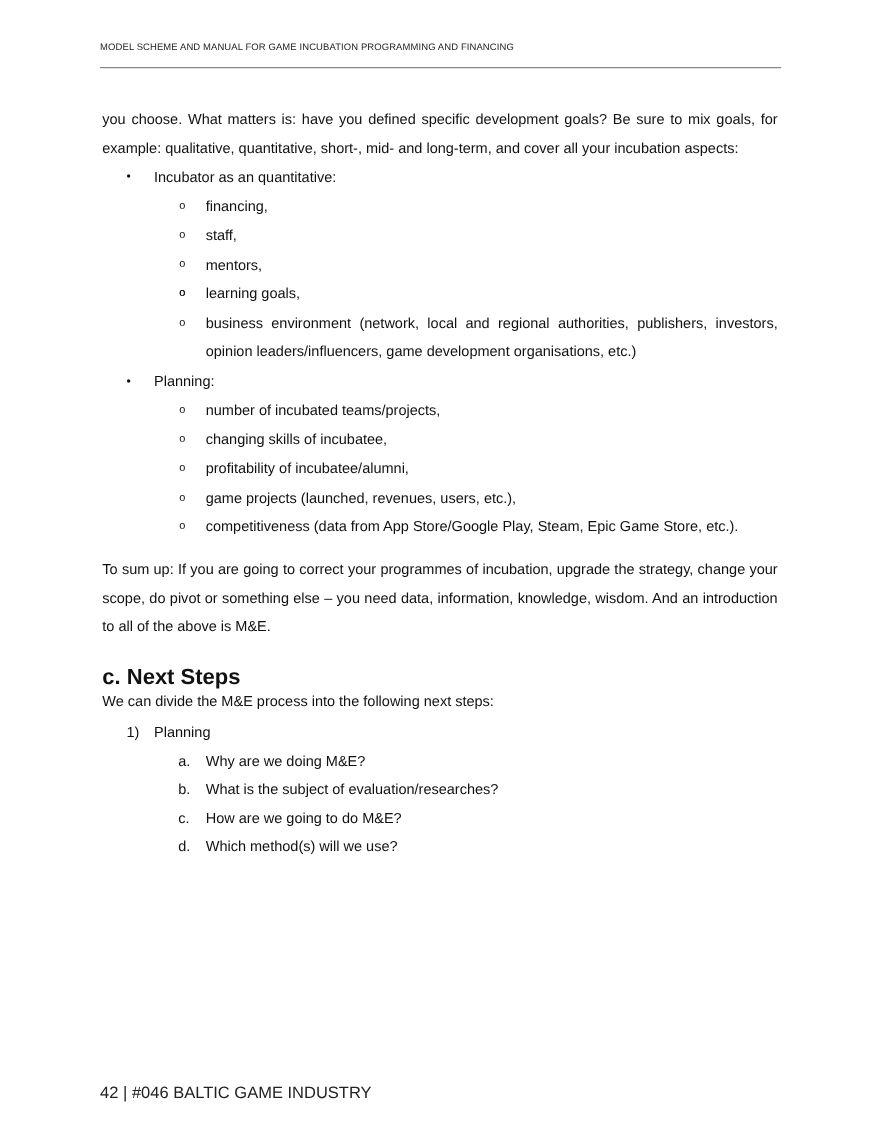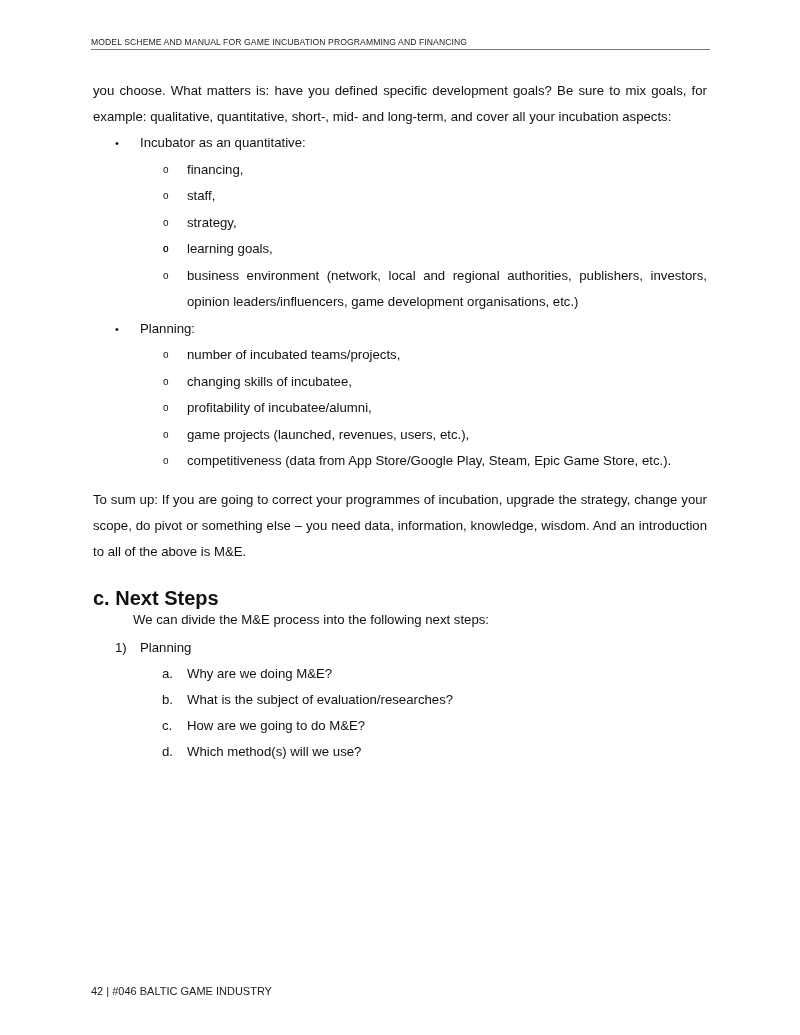--- a/index.html
+++ b/index.html
@@ -1,23 +1,23 @@
 <!DOCTYPE html>
 <html><head>
   <meta charset="utf-8">
   <style>
     html, body { margin: 0; padding: 0; background: #ffffff; }
     body { width: 800px; height: 1035px; position: relative; overflow: hidden; color: #000; }
     .header {
       position: absolute; left: 91px; top: 37px; width: 619px;
       font-family: "Liberation Sans", sans-serif; font-size: 8.6px; letter-spacing: 0.1px;
-      color: #222; padding-bottom: 2px; border-bottom: 1.5px solid #777;
+      color: #222; padding-bottom: 14px; border-bottom: 1.5px solid #777;
     }
     .content {
-      position: absolute; left: 93px; top: 78px; width: 614px;
+      position: absolute; left: 93px; top: 96px; width: 614px;
       font-family: "Liberation Sans", sans-serif; font-size: 13.2px; color: #111;
     }
     .para { margin: 0; line-height: 26px; text-align: justify; }
     ul.lvl1 { list-style: none; margin: 0; padding: 0; }
     ul.lvl1 > li { position: relative; padding-left: 47px; line-height: 26.5px; }
     .bullet-disc { position: absolute; left: 22px; top: 0; font-size: 11px; }
     ul.lvl2 { list-style: none; margin: 0; padding: 0; }
     ul.lvl2 > li { position: relative; padding-left: 47px; line-height: 26.5px; text-align: justify; }
     .bullet-circle { position: absolute; left: 23px; top: 0; font-size: 10px; }
     .gap6 { height: 6px; }
@@ -26,39 +26,39 @@
       margin: 22px 0 0 0; line-height: 22px; color: #111;
     }
     ol.steps { list-style: none; margin: 4px 0 0 0; padding: 0; }
     ol.steps > li { position: relative; padding-left: 47px; line-height: 26px; }
     .num { position: absolute; left: 22px; top: 0; }
     ol.sub { list-style: none; margin: 0; padding: 0; }
     ol.sub > li { position: relative; padding-left: 47px; line-height: 26px; }
     .alpha { position: absolute; left: 22px; top: 0; }
     .footer {
       position: absolute; left: 91px; top: 985px;
-      font-family: "Liberation Sans", sans-serif; font-size: 11px; color: #222;
+      font-family: "Liberation Sans", sans-serif; font-size: 15px; color: #222;
     }
   </style>
 </head>
 <body>
 
 <div class="header">MODEL SCHEME AND MANUAL FOR GAME INCUBATION PROGRAMMING AND FINANCING</div>
 
 <div class="content">
   <p class="para">you choose. What matters is: have you defined specific development goals? Be sure to mix goals, for example: qualitative, quantitative, short-, mid- and long-term, and cover all your incubation aspects:</p>
 
   <ul class="lvl1">
     <li>
       <span class="bullet-disc">•</span>
       <span>Incubator as an quantitative:</span>
       <ul class="lvl2">
         <li><span class="bullet-circle">o</span><span>financing,</span></li>
         <li><span class="bullet-circle">o</span><span>staff,</span></li>
-        <li><span class="bullet-circle">o</span><span>strategy,</span></li>
+        <li><span class="bullet-circle">o</span><span>mentors,</span></li>
         <li><span class="bullet-circle">o</span></li>
         <li><span class="bullet-circle">o</span><span>learning goals,</span></li>
         <li><span class="bullet-circle">o</span><span>business environment (network, local and regional authorities, publishers, investors, opinion leaders/influencers, game development organisations, etc.)</span></li>
       </ul>
     </li>
     <li>
       <span class="bullet-disc">•</span>
       <span>Planning:</span>
       <ul class="lvl2">
         <li><span class="bullet-circle">o</span><span>number of incubated teams/projects,</span></li>
@@ -68,21 +68,21 @@
         <li><span class="bullet-circle">o</span><span>competitiveness (data from App Store/Google Play, Steam, Epic Game Store, etc.).</span></li>
       </ul>
     </li>
   </ul>
 
   <div class="gap6"></div>
   <div class="gap6"></div>
   <p class="para">To sum up: If you are going to correct your programmes of incubation, upgrade the strategy, change your scope, do pivot or something else – you need data, information, knowledge, wisdom. And an introduction to all of the above is M&amp;E.</p>
 
   <h2 class="heading">c. Next Steps</h2>
-  <p class="para" style="line-height:22px;margin-left:40px;">We can divide the M&amp;E process into the following next steps:</p>
+  <p class="para" style="line-height:22px;">We can divide the M&amp;E process into the following next steps:</p>
 
   <ol class="steps">
     <li>
       <span class="num">1)</span>
       <span>Planning</span>
       <ol class="sub">
         <li><span class="alpha">a.</span><span>Why are we doing M&amp;E?</span></li>
         <li><span class="alpha">b.</span><span>What is the subject of evaluation/researches?</span></li>
         <li><span class="alpha">c.</span><span>How are we going to do M&amp;E?</span></li>
         <li><span class="alpha">d.</span><span>Which method(s) will we use?</span></li>

